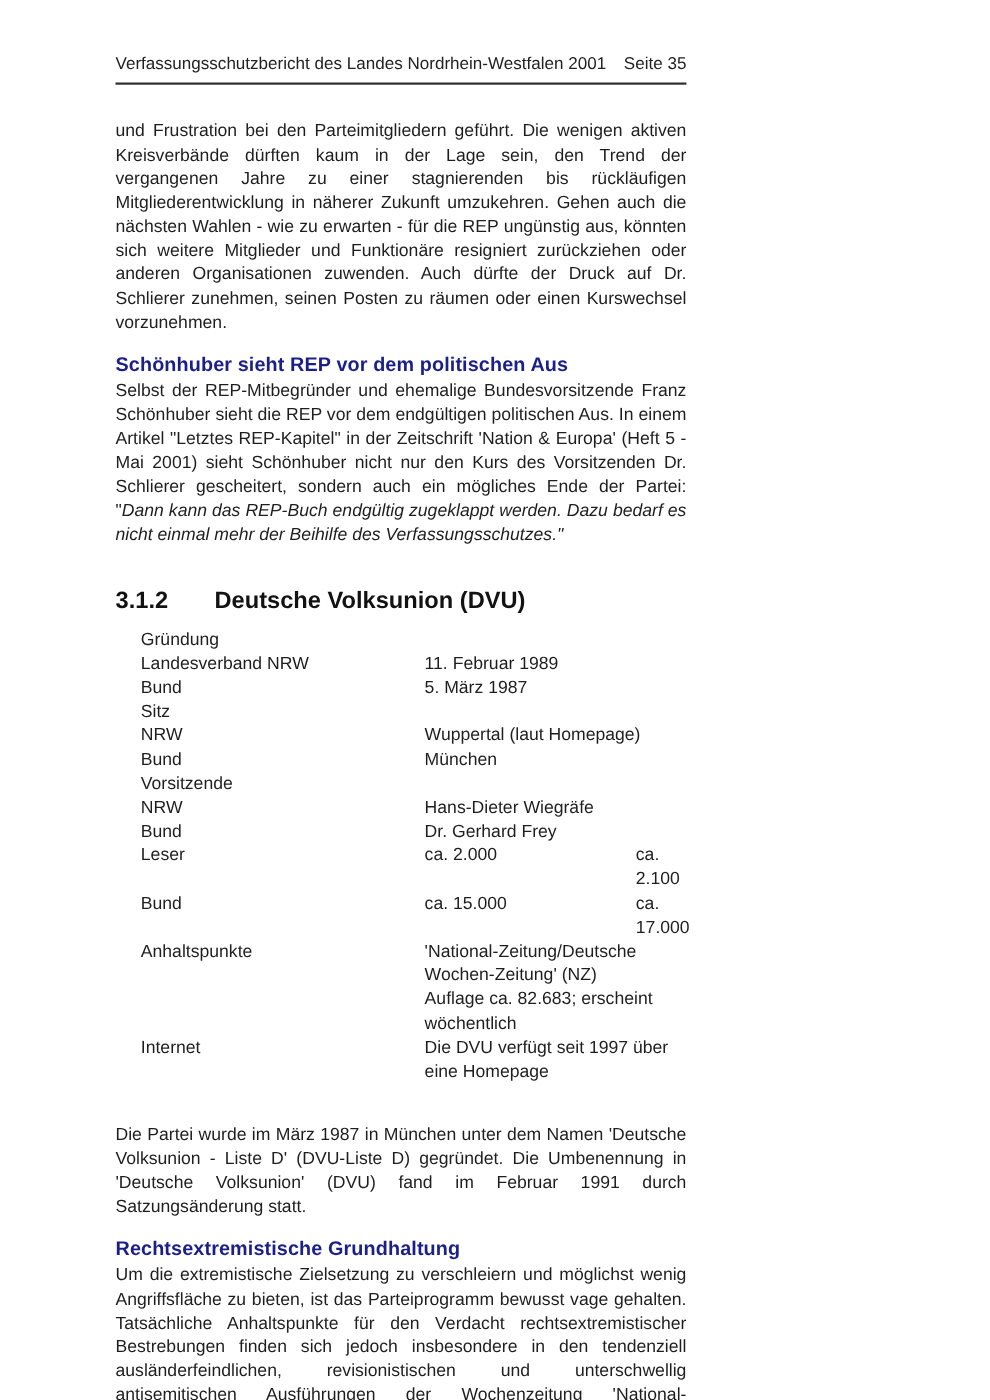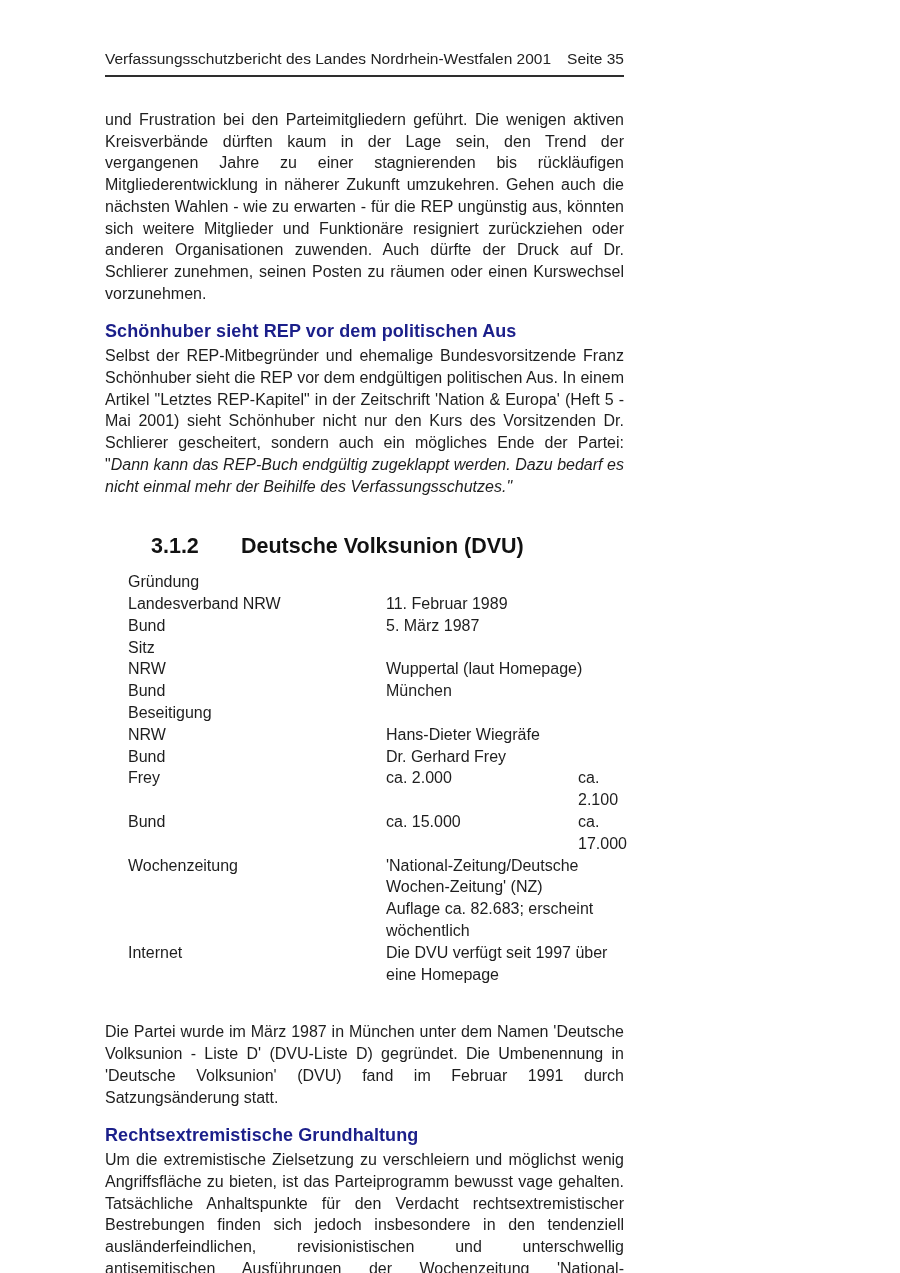--- a/index.html
+++ b/index.html
@@ -40,21 +40,21 @@
     color: var(--accent);
     letter-spacing: 0.1px;
   }
   .h-section {
     display: flex;
     margin: 37px 0 0 0;
     font-size: 21.5px;
     font-weight: bold;
     color: #121212;
   }
-  .h-section .h-num { width: 90px; flex: 0 0 90px; margin-left: 46px; }
+  .h-section .h-num { width: 90px; flex: 0 0 90px; }
   .info-table { margin-top: 12px; }
   .trow {
     display: grid;
     grid-template-columns: 258px 192px 1fr;
     font-size: 16px;
     line-height: 21.8px;
     color: var(--ink);
     margin-left: 23px;
   }
   .trow .c2-span { grid-column: 2 / 4; }
@@ -102,43 +102,43 @@
     </div>
     <div class="trow">
       <span>NRW</span>
       <span class="c2-span">Wuppertal (laut Homepage)</span>
     </div>
     <div class="trow">
       <span>Bund</span>
       <span class="c2-span">München</span>
     </div>
     <div class="trow">
-      <span>Beseitigung</span>
+      <span>Vorsitzende</span>
       <span class="c2-span"></span>
     </div>
     <div class="trow">
       <span>NRW</span>
       <span class="c2-span">Hans-Dieter Wiegräfe</span>
     </div>
     <div class="trow">
       <span>Bund</span>
       <span class="c2-span">Dr. Gerhard Frey</span>
     </div>
     <div class="trow">
-      <span>Frey</span>
+      <span>Leser</span>
       <span>ca. 2.000</span>
       <span>ca. 2.100</span>
     </div>
     <div class="trow">
       <span>Bund</span>
       <span>ca. 15.000</span>
       <span>ca. 17.000</span>
     </div>
     <div class="trow">
-      <span>Wochenzeitung</span>
+      <span>Anhaltspunkte</span>
       <span class="c2-span">'National-Zeitung/Deutsche Wochen-Zeitung' (NZ)</span>
     </div>
     <div class="trow">
       <span></span>
       <span class="c2-span">Auflage ca. 82.683; erscheint wöchentlich</span>
     </div>
     <div class="trow">
       <span>Internet</span>
       <span class="c2-span">Die DVU verfügt seit 1997 über eine Homepage</span>
     </div>

